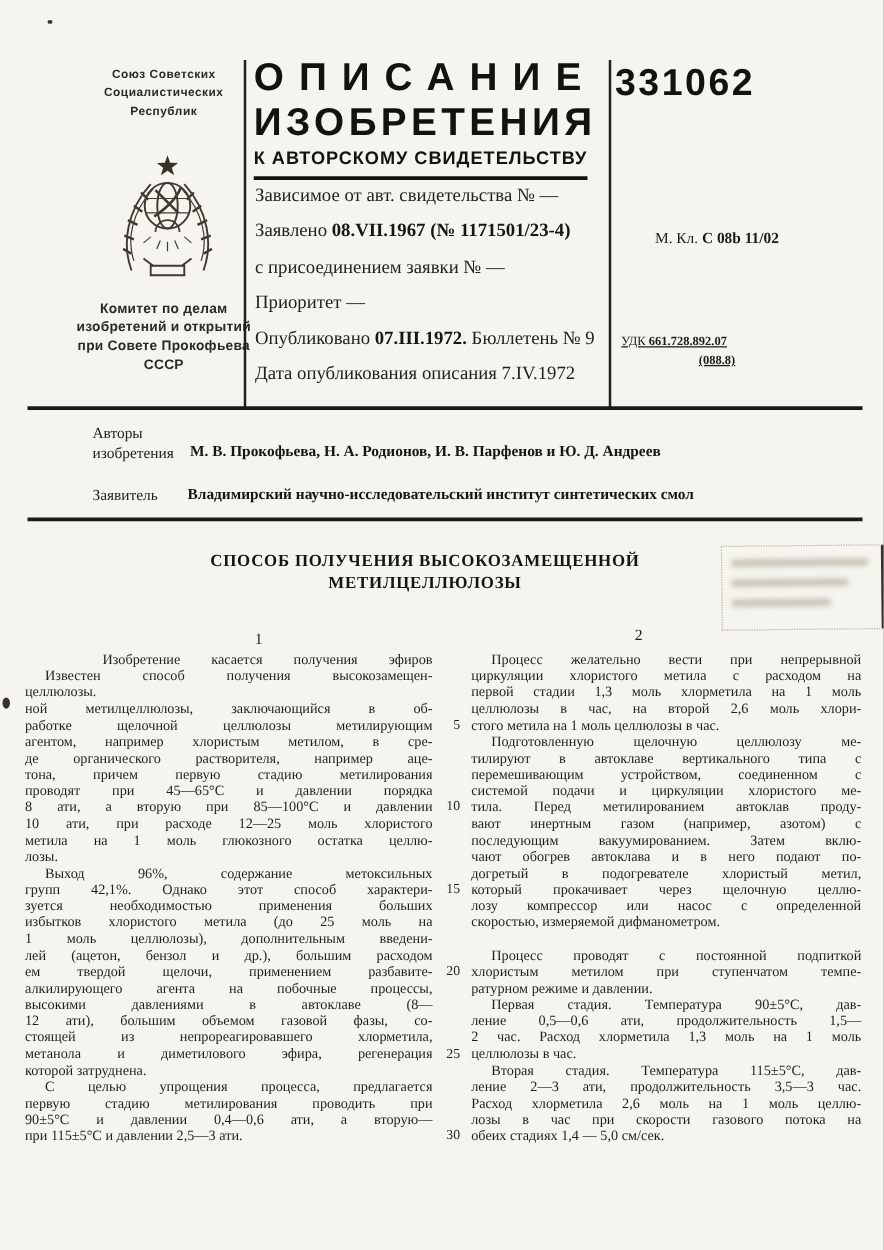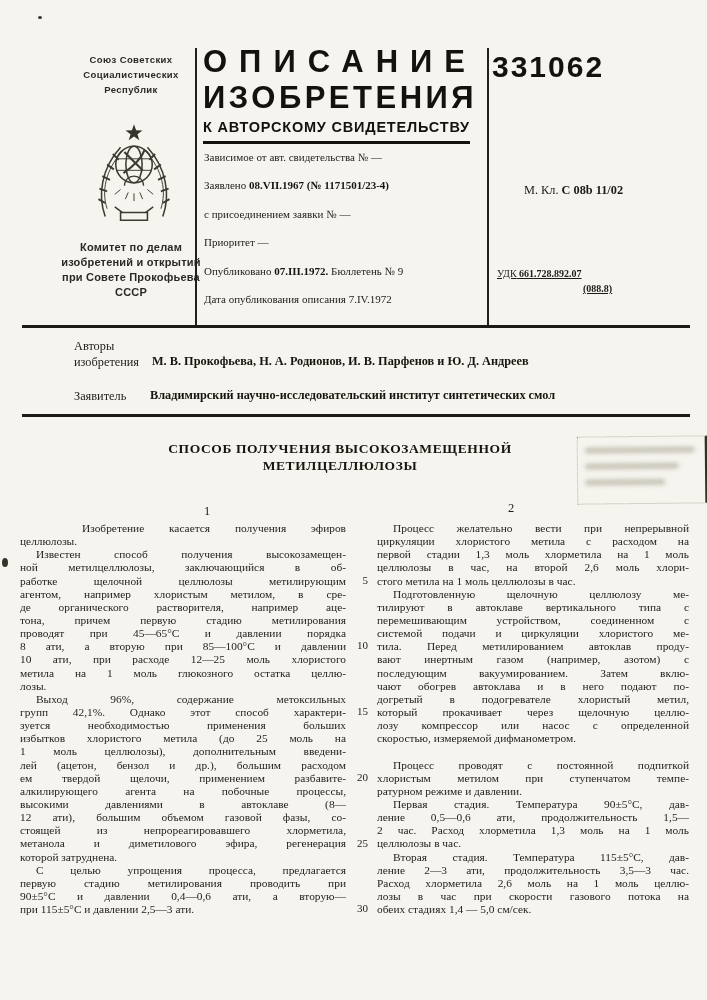--- a/index.html
+++ b/index.html
@@ -21,28 +21,28 @@
 
   
   .doc-title{left:203px;top:44px;width:276px;color:#14120e;}
   .doc-title .l1{font-size:31px;font-weight:bold;letter-spacing:12px;line-height:36px;white-space:nowrap;}
   .doc-title .l2{font-size:31px;font-weight:bold;letter-spacing:3.5px;line-height:36px;white-space:nowrap;}
   .subtitle{display:inline-block;margin-top:3px;font-size:14.5px;font-weight:bold;letter-spacing:.8px;
             border-bottom:3.5px solid #14120e;padding-bottom:6px;white-space:nowrap;}
   .patnum{left:492px;top:50px;width:140px;font-size:30px;font-weight:bold;letter-spacing:2px;color:#14120e;}
 
   
-  .fields{left:204px;top:150px;width:280px;font-size:11px;color:#24221d;}
+  .fields{left:204px;top:150px;width:280px;font-size:15px;color:#24221d;}
   .frow{height:28.4px;line-height:14px;}
   .frow b{font-weight:bold;color:#17150f;}
   .klass{left:524px;top:183px;width:200px;font-size:12.3px;}
   .klass b{font-weight:bold;}
   .udk{left:497px;top:266px;width:200px;font-size:10px;line-height:15px;text-decoration:underline;}
   .udk b{font-weight:bold;}
-  .udk .sub{margin-left:86px;font-weight:bold;}
+  .udk .sub{margin-left:62px;font-weight:bold;}
 
   
   .authlbl{font-size:12.3px;color:#24221d;}
   .names{font-size:12.3px;font-weight:bold;color:#17150f;}
 
   
   .inv-title{left:150px;top:441px;width:380px;text-align:center;font-size:13.5px;font-weight:bold;
              line-height:16.5px;letter-spacing:.6px;color:#17150f;}
 
   
@@ -160,22 +160,22 @@
     <div class="sline" style="top:10px;"></div>
     <div class="sline" style="top:26px;right:26px;"></div>
     <div class="sline" style="top:42px;right:40px;"></div>
   </div>
 
   <div class="abs colhead" style="left:192px;top:504px;">1</div>
   <div class="abs colhead" style="left:496px;top:501px;">2</div>
 
   <div class="abs bcol" id="col1-body" style="left:20px;top:522px;width:326px;">
       <div class="bline deep">Изобретение касается получения эфиров</div>
+      <div class="bline ind">Известен способ получения высокозамещен-</div>
       <div class="bline endl">целлюлозы.</div>
-      <div class="bline ind">Известен способ получения высокозамещен-</div>
       <div class="bline">ной метилцеллюлозы, заключающийся в об-</div>
       <div class="bline">работке щелочной целлюлозы метилирующим</div>
       <div class="bline">агентом, например хлористым метилом, в сре-</div>
       <div class="bline">де органического растворителя, например аце-</div>
       <div class="bline">тона, причем первую стадию метилирования</div>
       <div class="bline">проводят при 45—65°С и давлении порядка</div>
       <div class="bline">8 ати, а вторую при 85—100°С и давлении</div>
       <div class="bline">10 ати, при расходе 12—25 моль хлористого</div>
       <div class="bline">метила на 1 моль глюкозного остатка целлю-</div>
       <div class="bline endl">лозы.</div>

